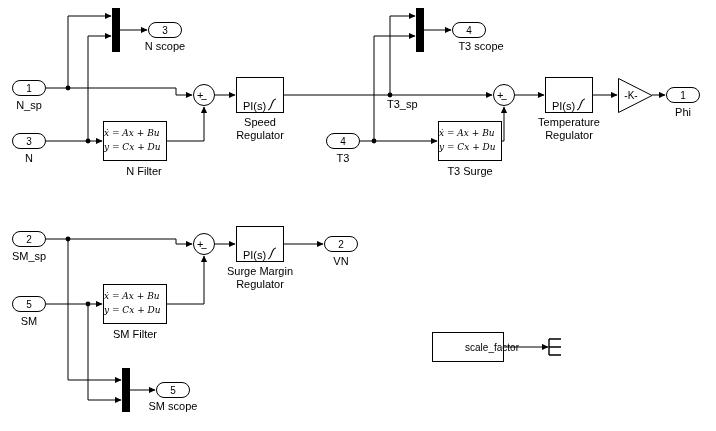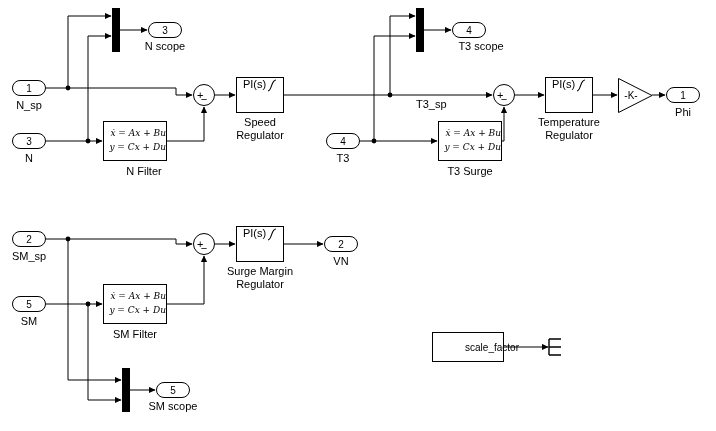--- a/index.html
+++ b/index.html
@@ -2,23 +2,23 @@
 <html><head>
 <meta charset="utf-8">
 <style>
   * { margin:0; padding:0; box-sizing:border-box; }
   html,body { background:#ffffff; }
   body { font-family:"Liberation Sans", sans-serif; color:#000; }
   .canvas { position:relative; width:716px; height:431px; background:#fff; overflow:hidden; }
   .wires { position:absolute; left:0; top:0; }
   .blk { position:absolute; background:#fff; border:1px solid #000; }
   .oval { border-radius:9px; display:flex; align-items:center; justify-content:center; font-size:10px; }
-  .ss { display:flex; flex-direction:column; align-items:flex-end; justify-content:center;
+  .ss { display:flex; flex-direction:column; align-items:flex-start; justify-content:center;
         font-family:"DejaVu Serif", serif; font-style:italic; font-size:9px; line-height:1.55; }
-  .pi { display:flex; align-items:flex-start; justify-content:center; font-size:11px; gap:1px; }
+  .pi { display:flex; align-items:flex-end; justify-content:center; font-size:11px; gap:1px; }
   .sum { border-radius:50%; }
   .sum .plus  { position:absolute; left:3px; top:50%; transform:translateY(-50%); font-size:11px; line-height:1; }
   .sum .minus { position:absolute; bottom:0; left:50%; transform:translateX(-50%); font-size:11px; line-height:1; }
   .mux { position:absolute; background:#000; }
   .lbl { position:absolute; text-align:center; font-size:11px; line-height:1.15; white-space:pre-line; }
   .siglbl { position:absolute; font-size:11px; }
   .sf { display:flex; align-items:center; justify-content:center; font-size:10px;padding-left:48px; }
   .absvg { position:absolute; }
 </style>
 </head>
@@ -98,21 +98,21 @@
 
   <div class="blk pi" style="left:236px;top:77px;width:48px;height:36px">
     <span>PI(s)</span>
     <svg width="10" height="15" viewBox="0 0 10 15">
         <path d="M1,13 C5,13 4,2 9,2" stroke="#000" fill="none" stroke-width="1.1"></path>
       </svg>
   </div>
   <div class="lbl" style="left:220px;top:116px;width:80px">Speed
 Regulator</div>
 
-  <div class="siglbl" style="left:416px;top:98px">T3_sp</div>
+  <div class="siglbl" style="left:387px;top:98px">T3_sp</div>
 
   <div class="mux" style="left:416px;top:8px;width:8px;height:44px"></div>
   <div class="blk oval" style="left:452px;top:22px;width:34px;height:16px">
     <span>4</span>
   </div>
   <div class="lbl" style="left:446px;top:40px;width:70px">T3 scope</div>
 
   <div class="blk oval" style="left:326px;top:133px;width:34px;height:16px">
     <span>4</span>
   </div>

